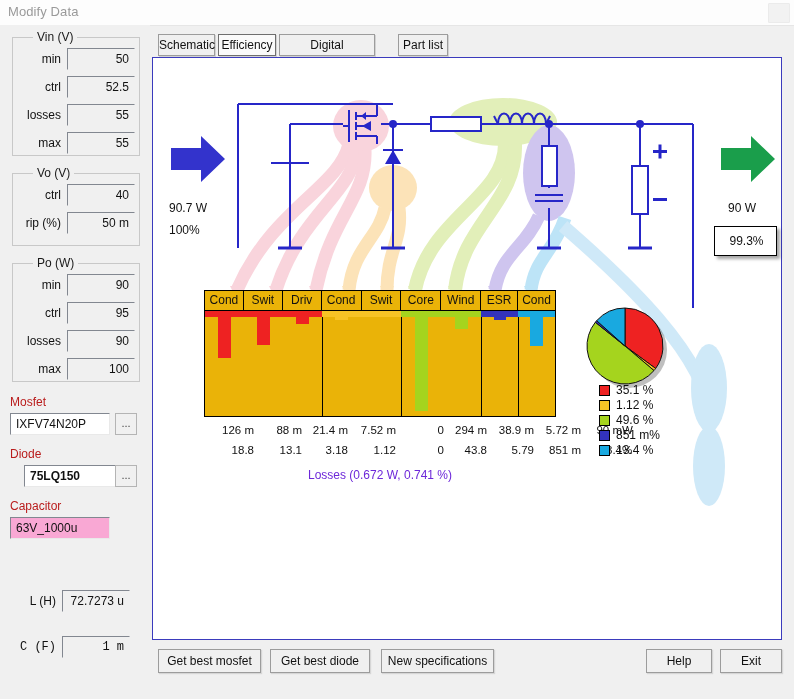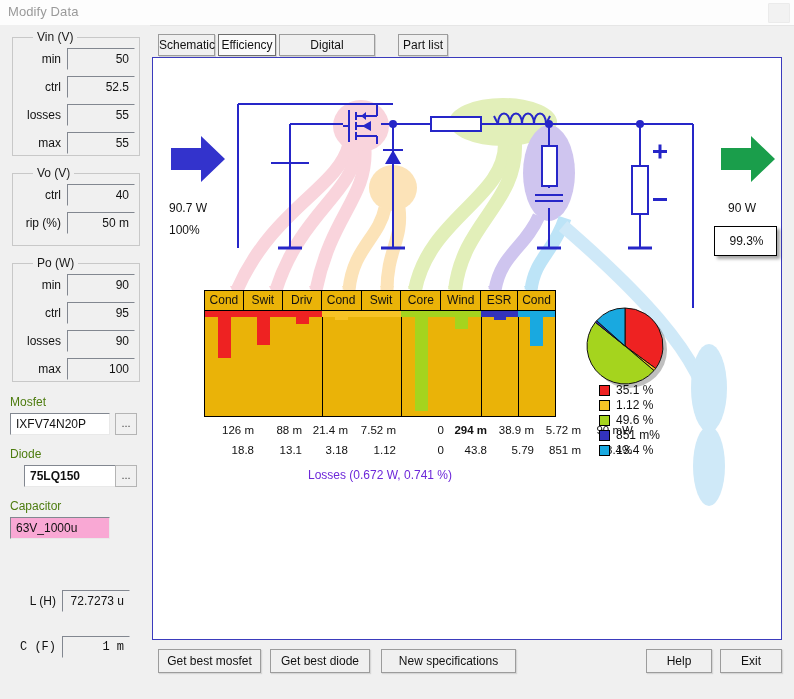--- a/index.html
+++ b/index.html
@@ -57,21 +57,21 @@
     border-left:1px solid #828790;
     border-right:1px solid #f0f0f0;
     border-bottom:1px solid #f0f0f0;
     box-sizing:border-box;
   }
   .field-val{
     position:absolute;right:5px;top:3px;
     font-size:12px;color:#111;text-align:right;
   }
   .wide-label{
-    position:absolute;font-size:12px;color:#4d7c0f;
+    position:absolute;font-size:12px;color:#b91c1c;
   }
   .text-box{
     position:absolute;height:22px;
     background:#ffffff;
     border-top:1px solid #828790;
     border-left:1px solid #828790;
     border-right:1px solid #e9e9e9;
     border-bottom:1px solid #e9e9e9;
     box-sizing:border-box;
   }
@@ -442,21 +442,21 @@
       <div class="bar" style="left: 288.571px; top: 26px; width: 12.1752px; height: 3px; background: rgb(51, 51, 187);"></div>
       <div class="bar" style="left: 325.465px; top: 26px; width: 12.1752px; height: 28.8844px; background: rgb(25, 169, 224);"></div>
     </div>
   <div id="values">
       <div class="vrow" style="top: 0px;">
         <div class="vcell" style="left: 10px; width: 46px;">126 m</div>
         <div class="vcell" style="left: 58px; width: 46px;">88 m</div>
         <div class="vcell" style="left: 104px; width: 46px;">21.4 m</div>
         <div class="vcell" style="left: 152px; width: 46px;">7.52 m</div>
         <div class="vcell" style="left: 200px; width: 46px;">0</div>
-        <div class="vcell" style="left: 243px; width: 46px; font-weight: bold;">294 m</div>
+        <div class="vcell" style="left: 243px; width: 46px;">294 m</div>
         <div class="vcell" style="left: 290px; width: 46px;">38.9 m</div>
         <div class="vcell" style="left: 337px; width: 46px;">5.72 m</div>
         <div class="vcell" style="left: 378px; width: 46px;">90 m</div>
         <div class="vcell" style="left: 424px; width: 14px; text-align: left;">W</div>
       </div>
       <div class="vrow" style="top: 20px;">
         <div class="vcell" style="left: 10px; width: 46px;">18.8</div>
         <div class="vcell" style="left: 58px; width: 46px;">13.1</div>
         <div class="vcell" style="left: 104px; width: 46px;">3.18</div>
         <div class="vcell" style="left: 152px; width: 46px;">1.12</div>
@@ -500,15 +500,15 @@
         <div class="leg-txt">13.4 %</div>
       </div>
     </div>
 
 </div>
 
 <div id="bottombar"></div>
 
 <div class="btn" style="left: 158px; top: 649px; width: 103px; position: absolute;">Get best mosfet</div>
 <div class="btn" style="left: 270px; top: 649px; width: 100px; position: absolute;">Get best diode</div>
-<div class="btn" style="left: 381px; top: 649px; width: 135px; position: absolute;">New specifications</div>
+<div class="btn" style="left: 381px; top: 649px; width: 113px; position: absolute;">New specifications</div>
 <div class="btn" style="left: 646px; top: 649px; width: 66px; position: absolute;">Help</div>
 <div class="btn" style="left: 720px; top: 649px; width: 62px; position: absolute;">Exit</div>
 
 </body></html>

